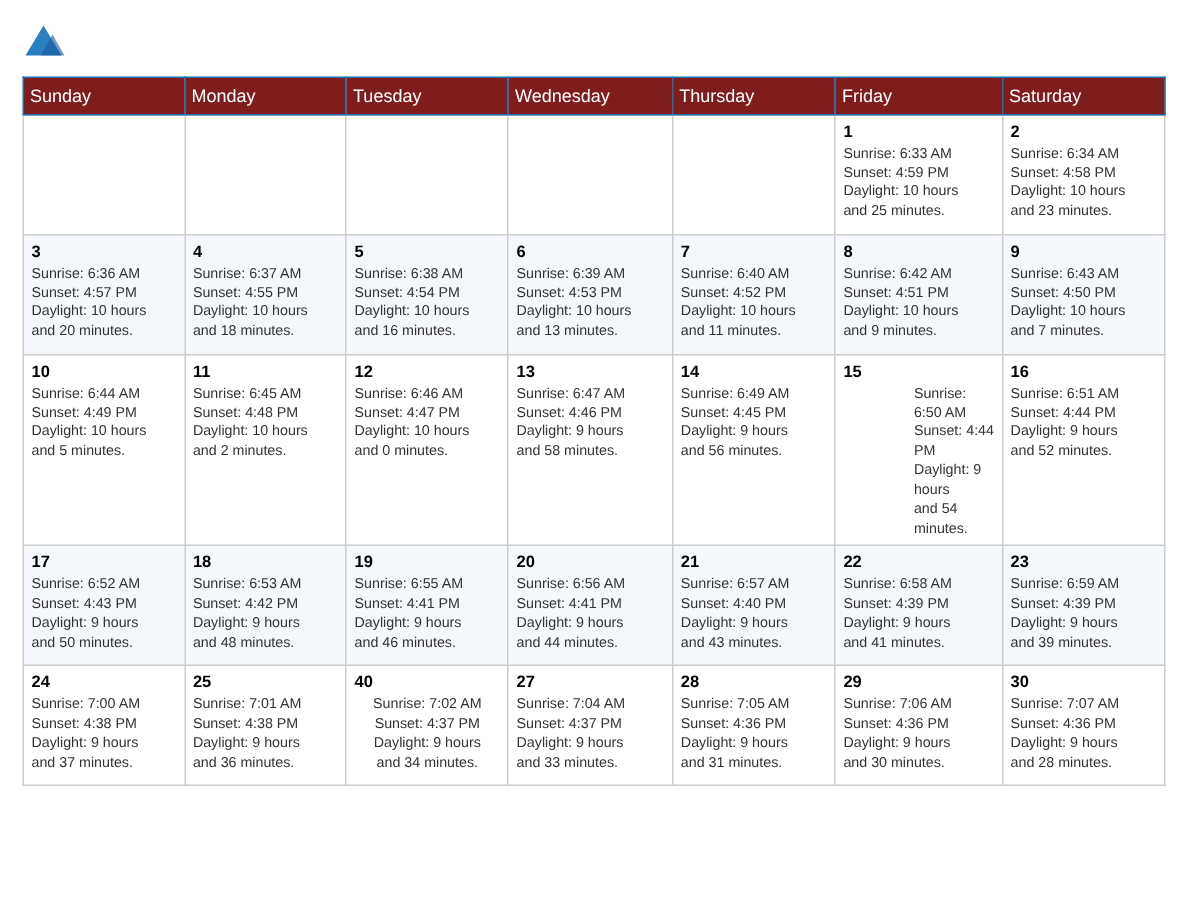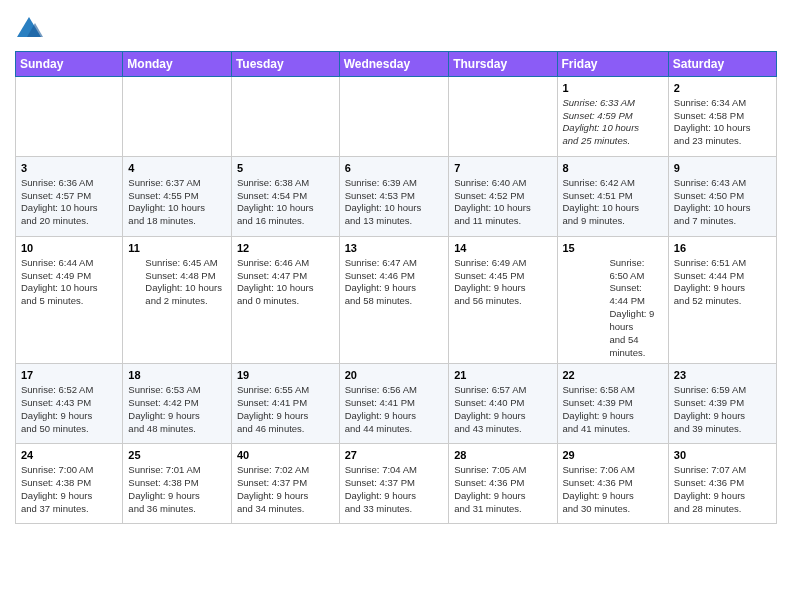--- a/index.html
+++ b/index.html
@@ -50,24 +50,24 @@
     .location-title {
       font-size: 16px;
       color: #555;
     }
     .calendar {
       width: 100%;
       border-collapse: collapse;
       border: 1px solid #ccc;
     }
     .calendar th {
-      background: #8b5cf6;
+      background: #7f1d1d;
       color: #fff;
       font-size: 12px;
-      font-weight: bold;
+      font-weight: normal;
       padding: 5px 4px;
       text-align: left;
       border: 1px solid #1a6fad;
     }
     .calendar td {
       border: 1px solid #ccc;
       vertical-align: top;
       padding: 4px 5px;
       width: 113px;
       height: 80px;
@@ -133,21 +133,21 @@
     </thead>
     <tbody id="calendar-body">
         <tr>
           <td class="empty-cell"></td>
           <td class="empty-cell"></td>
           <td class="empty-cell"></td>
           <td class="empty-cell"></td>
           <td class="empty-cell"></td>
           <td>
             <div class="day-number">1</div>
-            <div class="day-info" style="white-space: pre-line; font-style: italic;">Sunrise: 6:33 AM
+            <div class="day-info" style="white-space: pre-line;">Sunrise: 6:33 AM
 Sunset: 4:59 PM
 Daylight: 10 hours
 and 25 minutes.</div>
           </td>
           <td>
             <div class="day-number">2</div>
             <div class="day-info" style="white-space: pre-line;">Sunrise: 6:34 AM
 Sunset: 4:58 PM
 Daylight: 10 hours
 and 23 minutes.</div>
@@ -207,21 +207,21 @@
         <tr>
           <td>
             <div class="day-number">10</div>
             <div class="day-info" style="white-space: pre-line;">Sunrise: 6:44 AM
 Sunset: 4:49 PM
 Daylight: 10 hours
 and 5 minutes.</div>
           </td>
           <td>
             <div class="day-number">11</div>
-            <div class="day-info" style="white-space: pre-line; margin-left: 17px;">Sunrise: 6:45 AM
+            <div class="day-info" style="white-space: pre-line;">Sunrise: 6:45 AM
 Sunset: 4:48 PM
 Daylight: 10 hours
 and 2 minutes.</div>
           </td>
           <td>
             <div class="day-number">12</div>
             <div class="day-info" style="white-space: pre-line;">Sunrise: 6:46 AM
 Sunset: 4:47 PM
 Daylight: 10 hours
 and 0 minutes.</div>
@@ -316,21 +316,21 @@
           </td>
           <td>
             <div class="day-number">25</div>
             <div class="day-info" style="white-space: pre-line;">Sunrise: 7:01 AM
 Sunset: 4:38 PM
 Daylight: 9 hours
 and 36 minutes.</div>
           </td>
           <td>
             <div class="day-number">40</div>
-            <div class="day-info" style="white-space: pre-line;">Sunrise: 7:02 AM
+            <div class="day-info" style="white-space: pre-line; text-align: center;">Sunrise: 7:02 AM
 Sunset: 4:37 PM
 Daylight: 9 hours
 and 34 minutes.</div>
           </td>
           <td>
             <div class="day-number">27</div>
             <div class="day-info" style="white-space: pre-line;">Sunrise: 7:04 AM
 Sunset: 4:37 PM
 Daylight: 9 hours
 and 33 minutes.</div>

